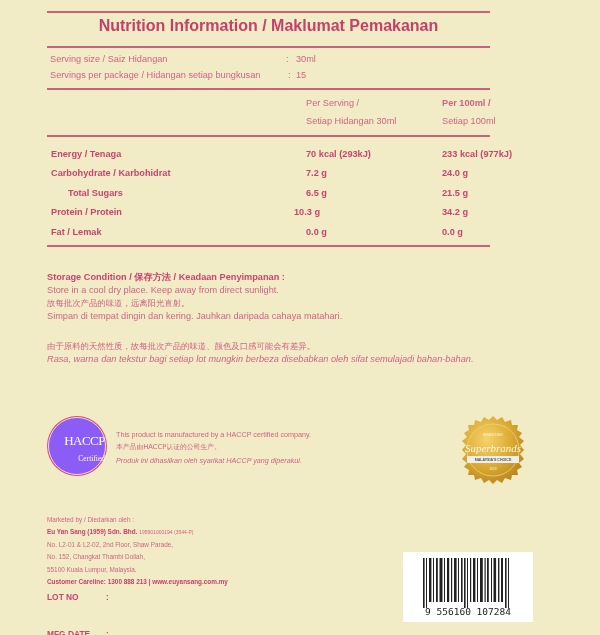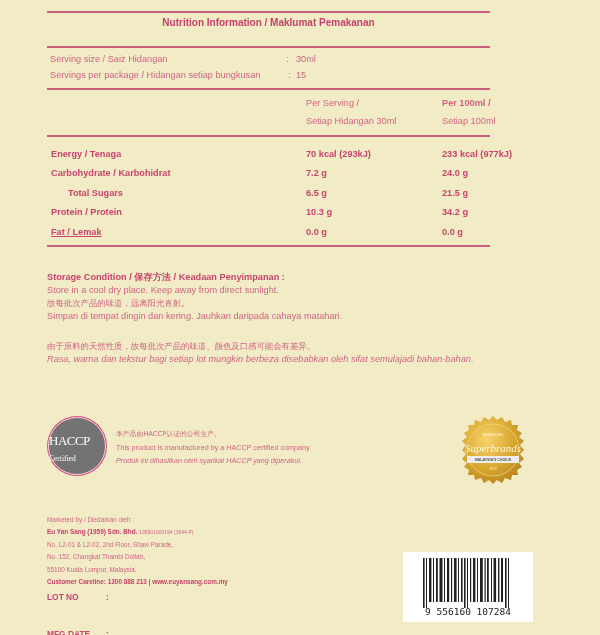--- a/index.html
+++ b/index.html
@@ -1,26 +1,26 @@
 <!DOCTYPE html>
 <html><head>
 <meta charset="utf-8">
 <style>
   html, body { margin:0; padding:0; }
   body { width:600px; height:635px; background:#F2ECC6; font-family:"Liberation Sans", sans-serif; color:#C9446F; position:relative; overflow:hidden; }
   .rule { position:absolute; left:47px; width:443px; height:2px; background:#C9607E; }
-  .title { position:absolute; top:17px; left:47px; width:443px; text-align:center; font-size:10px; font-weight:bold; color:#C53F6B; }
+  .title { position:absolute; top:17px; left:47px; width:443px; text-align:center; font-size:16px; font-weight:bold; color:#C53F6B; }
   .t { position:absolute; font-size:9.2px; white-space:nowrap; }
   .b { font-weight:bold; }
   .lt { color:#D06386; }
   .para { position:absolute; left:47px; font-size:9.2px; line-height:13px; white-space:nowrap; }
   .para div { }
   .zh { font-family:"DejaVu Sans", sans-serif; font-size:8.4px; }
   .it { font-style:italic; }
-  .haccp { position:absolute; left:48px; top:417px; width:56px; height:56px; border-radius:50%; background:#737373; border:1.5px solid #F6D0DC; box-shadow:0 0 0 1px #D6507A; color:#fff; text-align:left; font-family:"Liberation Serif", serif; }
+  .haccp { position:absolute; left:48px; top:417px; width:56px; height:56px; border-radius:50%; background:#8b5cf6; border:1.5px solid #F6D0DC; box-shadow:0 0 0 1px #D6507A; color:#fff; text-align:right; font-family:"Liberation Serif", serif; }
   .haccp .h1 { font-size:13px; margin-top:15px; letter-spacing:-0.5px; }
   .haccp .h2 { font-size:7.5px; margin-top:5px; }
   .badge { position:absolute; left:457px; top:414px; width:72px; height:72px; }
   .footer { position:absolute; left:47px; font-size:6.4px; line-height:12.4px; white-space:nowrap; color:#D06386; }
   .footer .b { color:#C53F6B; }
   .footer .sm { font-size:5px; }
   .lot { position:absolute; left:47px; font-size:8.4px; font-weight:bold; line-height:13px; color:#C9446F; }
   .lot span.c { position:absolute; left:59px; }
   .barcode { position:absolute; left:403px; top:552px; width:130px; height:70px; background:#fff; }
 </style>
@@ -55,25 +55,25 @@
   <div class="t b" style="left:306px;top:168px;">7.2 g</div>
   <div class="t b" style="left:442px;top:168px;">24.0 g</div>
 </div>
 <div>
   <div class="t b" style="left:68px;top:188px;">Total Sugars</div>
   <div class="t b" style="left:306px;top:188px;">6.5 g</div>
   <div class="t b" style="left:442px;top:188px;">21.5 g</div>
 </div>
 <div>
   <div class="t b" style="left:51px;top:207px;">Protein / Protein</div>
-  <div class="t b" style="left:306px;top:207px;">10.3 g</div>
+  <div class="t b" style="left:294px;top:207px;">10.3 g</div>
   <div class="t b" style="left:442px;top:207px;">34.2 g</div>
 </div>
 <div>
-  <div class="t b" style="left:51px;top:227px;text-decoration:underline;">Fat / Lemak</div>
+  <div class="t b" style="left:51px;top:227px;">Fat / Lemak</div>
   <div class="t b" style="left:306px;top:227px;">0.0 g</div>
   <div class="t b" style="left:442px;top:227px;">0.0 g</div>
 </div>
 <div class="rule" style="top:245px;"></div>
 
 <div class="para" style="top:271px;">
   <div class="b">Storage Condition / 保存方法 / Keadaan Penyimpanan :</div>
   <div class="lt">Store in a cool dry place. Keep away from direct sunlight.</div>
   <div class="lt zh">故每批次产品的味道，远离阳光直射。</div>
   <div class="lt">Simpan di tempat dingin dan kering. Jauhkan daripada cahaya matahari.</div>
@@ -82,22 +82,22 @@
 <div class="para" style="top:340px;">
   <div class="lt zh">由于原料的天然性质，故每批次产品的味道、颜色及口感可能会有差异。</div>
   <div class="lt it">Rasa, warna dan tekstur bagi setiap lot mungkin berbeza disebabkan oleh sifat semulajadi bahan-bahan.</div>
 </div>
 
 <div class="haccp">
   <div class="h1">HACCP</div>
   <div class="h2">Certified</div>
 </div>
 <div class="para" style="left:116px;top:428px;font-size:7.2px;line-height:13px;">
+  <div class="lt">This product is manufactured by a HACCP certified company.</div>
   <div class="lt zh" style="font-size:6.8px;">本产品由HACCP认证的公司生产。</div>
-  <div class="lt">This product is manufactured by a HACCP certified company.</div>
   <div class="lt it">Produk ini dihasilkan oleh syarikat HACCP yang diperakui.</div>
 </div>
 
 <div class="badge">
   <svg width="72" height="72" viewBox="0 0 72 72">
     <defs>
       <radialGradient id="g" cx="40%" cy="35%" r="70%">
         <stop offset="0%" stop-color="#F6D36A"></stop>
         <stop offset="60%" stop-color="#D9A830"></stop>
         <stop offset="100%" stop-color="#B7841E"></stop>

